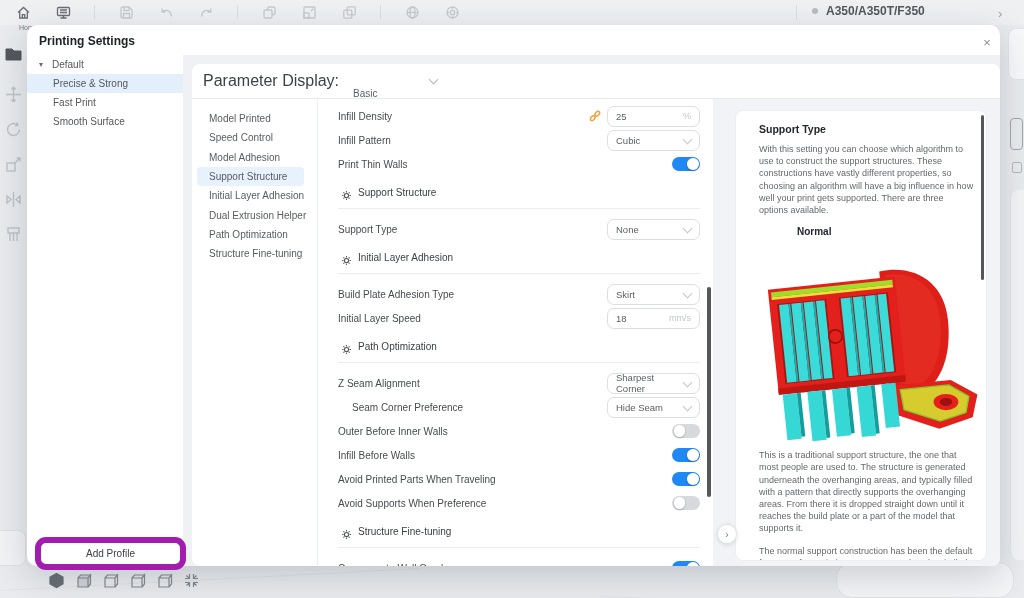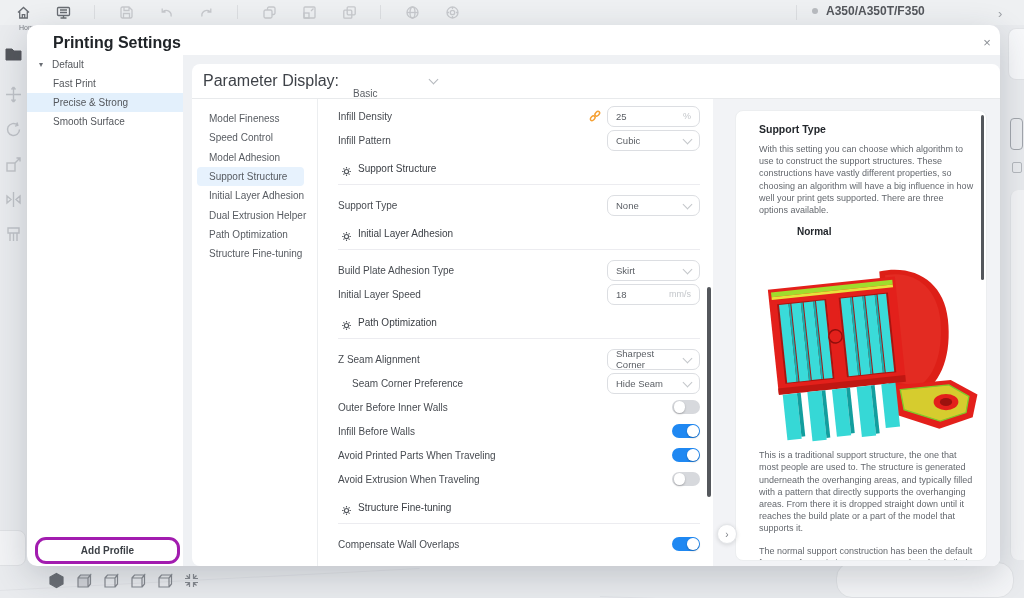--- a/index.html
+++ b/index.html
@@ -37,35 +37,35 @@
   .bg-sliver-top{left:1008px;top:28px;width:16px;height:50px;background:#f7f8fa;
                  border:1px solid #e2e4e7;border-radius:8px 0 0 8px;border-right:none;}
   .bg-sliver-ic{left:1010px;top:118px;width:11px;height:30px;border:1.4px solid #a2a6ac;border-radius:4px;}
   .bg-sliver-dot{left:1012px;top:162px;width:8px;height:9px;border:1.2px solid #b4b8bd;border-radius:2px;}
   .bg-sliver-card{left:1010px;top:190px;width:14px;height:370px;background:#f3f4f6;
                   border-left:1px solid #e2e4e7;border-radius:8px 0 0 8px;}
 
   
   .dialog{left:27px;top:25px;width:973px;height:541px;background:#fff;border-radius:10px;
           box-shadow:0 10px 34px rgba(35,45,60,.20);z-index:5;}
-  .dlg-title{left:26px;top:9px;font-size:16px;font-weight:bold;color:#202428;}
+  .dlg-title{left:12px;top:9px;font-size:12px;font-weight:bold;color:#202428;}
   .dlg-close{left:950px;top:7px;width:20px;height:20px;font-size:13px;color:#8a8e94;
              display:flex;align-items:center;justify-content:center;cursor:pointer;}
   .dlg-gray{left:156px;top:30px;right:0;bottom:0;background:#eff1f4;border-radius:0 0 10px 0;}
 
   
   .profiles{left:0;top:30px;width:156px;bottom:0;}
   .p-row{height:19px;display:flex;align-items:center;font-size:10px;color:#54575c;cursor:pointer;}
   .p-caret{width:10px;margin-left:12px;font-size:8px;color:#6a6e74;}
   .p-group-lbl{margin-left:3px;}
   .p-item{padding-left:26px;}
   .p-item.sel{background:#e3f0fc;}
-  .add-profile{left:8px;top:512px;width:139px;height:21px;border:3px solid #a21caf;border-radius:11px;
+  .add-profile{left:8px;top:512px;width:139px;height:21px;border:6px solid #a21caf;border-radius:11px;
                background:#fff;display:flex;align-items:center;justify-content:center;
-               font-size:10px;color:#3c4046;cursor:pointer;font-weight:bold;}
+               font-size:10px;color:#3c4046;cursor:pointer;}
 
   
   .main-card{left:165px;top:39px;width:808px;height:502px;background:#fff;border-radius:8px;}
   .mc-header{left:0;top:0;width:808px;height:34px;border-bottom:1px solid #e8eaec;display:flex;align-items:center;}
   .mch-label{margin-left:11px;font-size:16px;font-weight:normal;color:#3e4248;}
   .mch-value{margin-left:14px;font-size:10px;color:#5a5e64;margin-top:24px;}
   .caret-down{width:6px;height:6px;border-right:1.3px solid #b4b8bd;border-bottom:1.3px solid #b4b8bd;
               transform:rotate(45deg);display:inline-block;}
   .mch-caret{margin-left:52px;margin-top:-3px;}
 
@@ -241,35 +241,35 @@
 <div class="abs dialog">
   <div class="abs dlg-title">Printing Settings</div>
   <div class="abs dlg-close">×</div>
   <div class="abs dlg-gray"></div>
 
   <div class="abs profiles">
     <div class="p-row">
       <span class="p-caret">▾</span>
       <span class="p-group-lbl">Default</span>
     </div>
+    <div class="p-row p-item sel">Precise &amp; Strong</div>
     <div class="p-row p-item">Fast Print</div>
-    <div class="p-row p-item sel">Precise &amp; Strong</div>
     <div class="p-row p-item">Smooth Surface</div>
   </div>
   <div class="abs add-profile">Add Profile</div>
 
   <div class="abs main-card">
     <div class="abs mc-header">
       <span class="mch-label">Parameter Display:</span>
       <span class="mch-value">Basic</span>
       <i class="caret-down mch-caret"></i>
     </div>
 
     <div class="abs navcol">
-      <div class="nav-item">Model Fineness</div>
+      <div class="nav-item">Model Printed</div>
       <div class="nav-item">Speed Control</div>
       <div class="nav-item">Model Adhesion</div>
       <div class="nav-item sel">Support Structure</div>
       <div class="nav-item">Initial Layer Adhesion</div>
       <div class="nav-item">Dual Extrusion Helper</div>
       <div class="nav-item">Path Optimization</div>
       <div class="nav-item">Structure Fine-tuning</div>
     </div>
 
     <div class="abs settings">
@@ -291,20 +291,26 @@
       </div>
 
       <div class="srow">
         <span class="slabel">Infill Pattern</span>
         <span class="inputbox">
           <span>Cubic</span>
           <i class="caret-down"></i>
         </span>
       </div>
 
+      <div class="srow">
+        <span class="slabel">Print Thin Walls</span>
+        <span class="switch on">
+            <i class="knob"></i>
+          </span>
+      </div>
 
       <div class="ssection">
         <span class="gear"><svg viewBox="0 0 16 16">
               <circle cx="8" cy="8" r="3"></circle>
               <path d="M8 1.6v2.1 M8 12.3v2.1 M1.6 8h2.1 M12.3 8h2.1 M3.5 3.5l1.5 1.5 M11 11l1.5 1.5 M12.5 3.5L11 5 M5 11l-1.5 1.5"></path>
             </svg></span>
         <span class="ssec-lbl">Support Structure</span>
       </div>
 
       <div class="srow">
@@ -375,21 +381,21 @@
             <i class="knob"></i>
           </span>
       </div>
       <div class="srow">
         <span class="slabel">Avoid Printed Parts When Traveling</span>
         <span class="switch on">
             <i class="knob"></i>
           </span>
       </div>
       <div class="srow">
-        <span class="slabel">Avoid Extrusion When Traveling</span>
+        <span class="slabel">Avoid Supports When Preference</span>
         <span class="switch">
             <i class="knob"></i>
           </span>
       </div>
 
       <div class="ssection">
         <span class="gear"><svg viewBox="0 0 16 16">
               <circle cx="8" cy="8" r="3"></circle>
               <path d="M8 1.6v2.1 M8 12.3v2.1 M1.6 8h2.1 M12.3 8h2.1 M3.5 3.5l1.5 1.5 M11 11l1.5 1.5 M12.5 3.5L11 5 M5 11l-1.5 1.5"></path>
             </svg></span>

